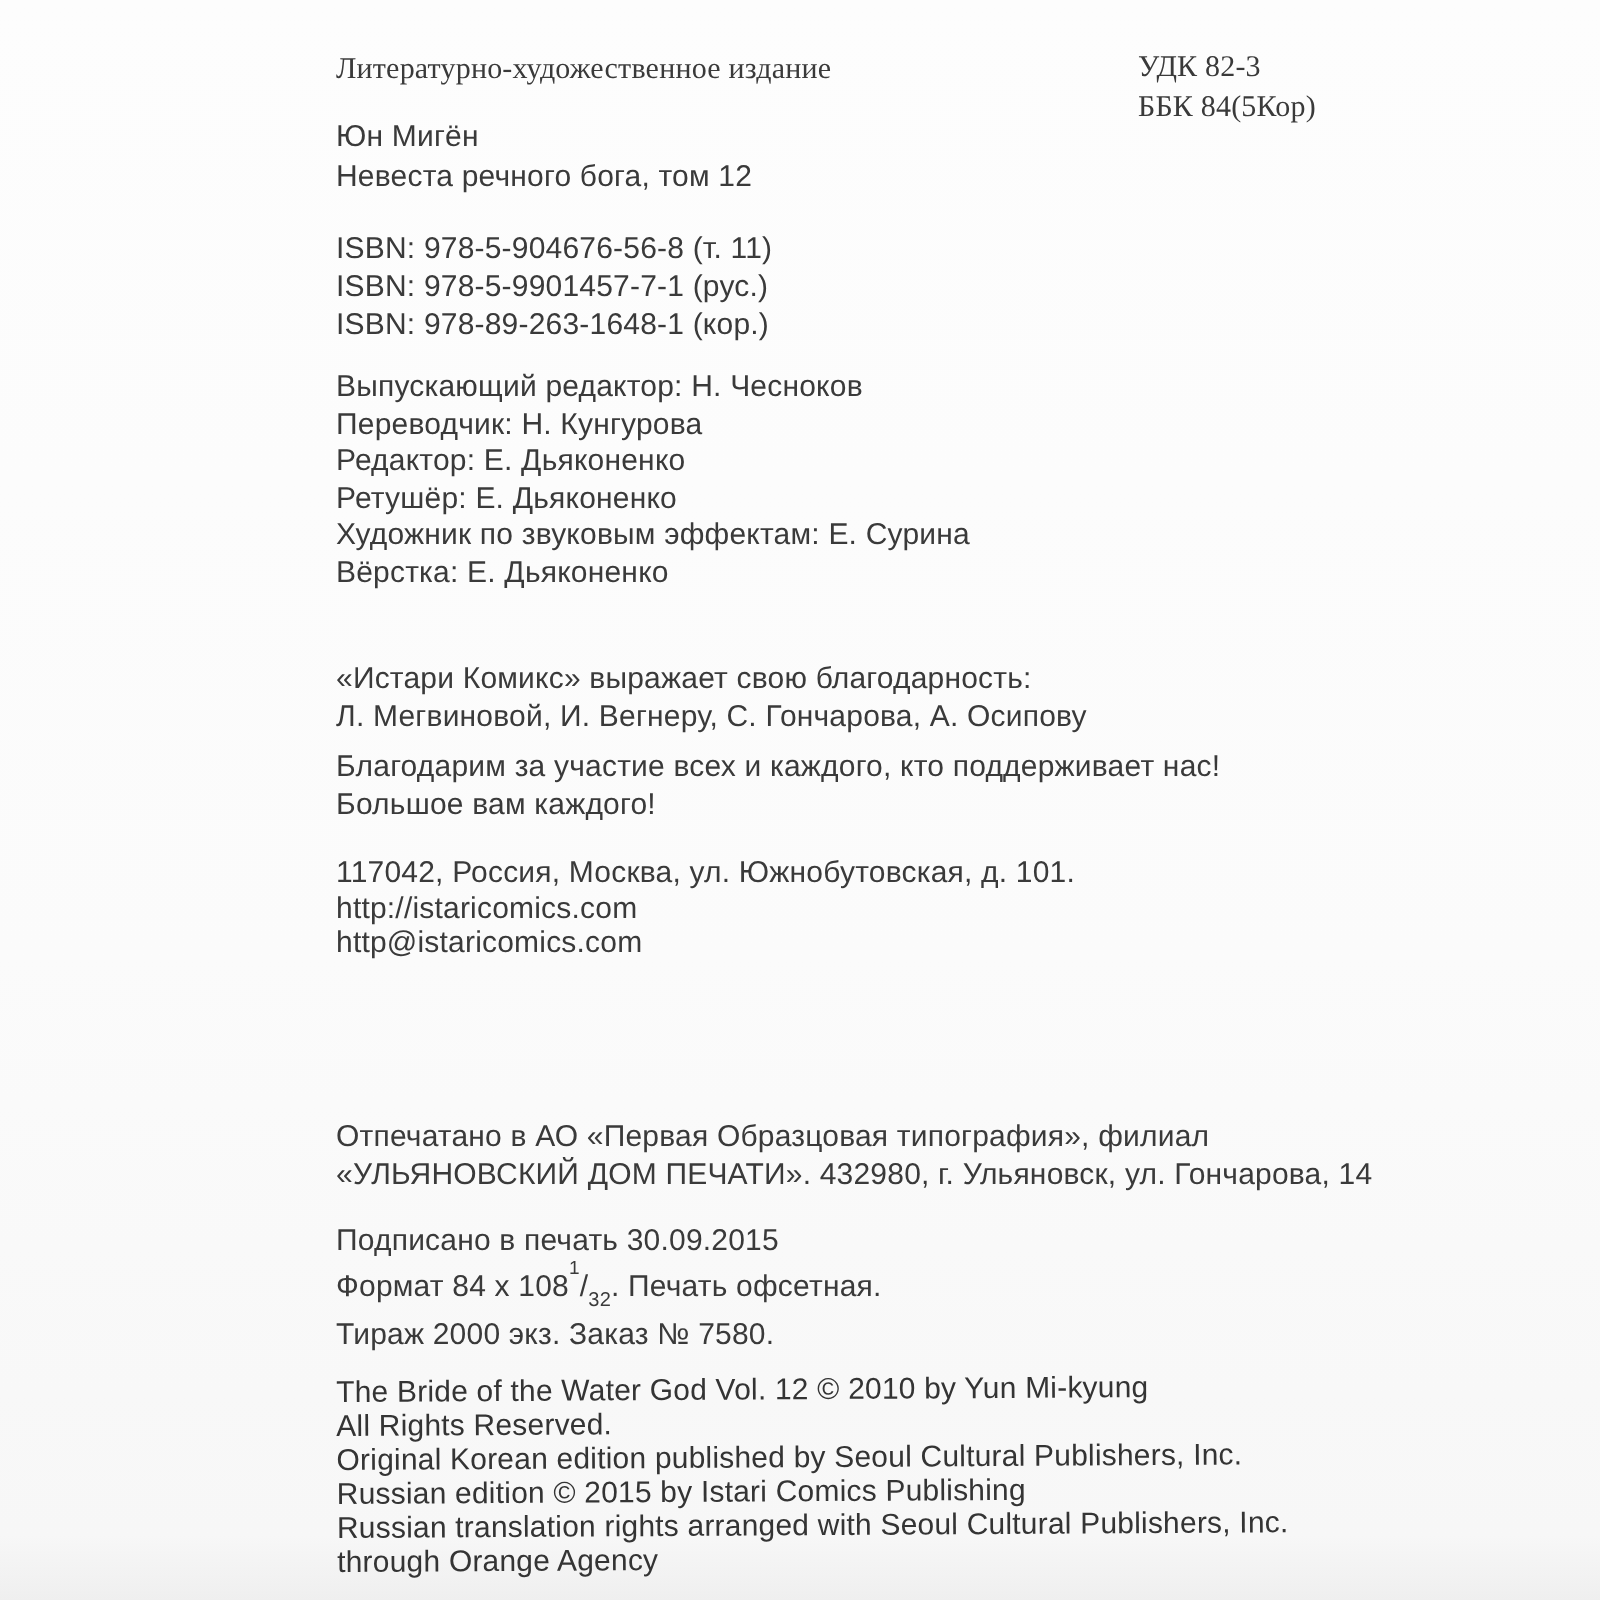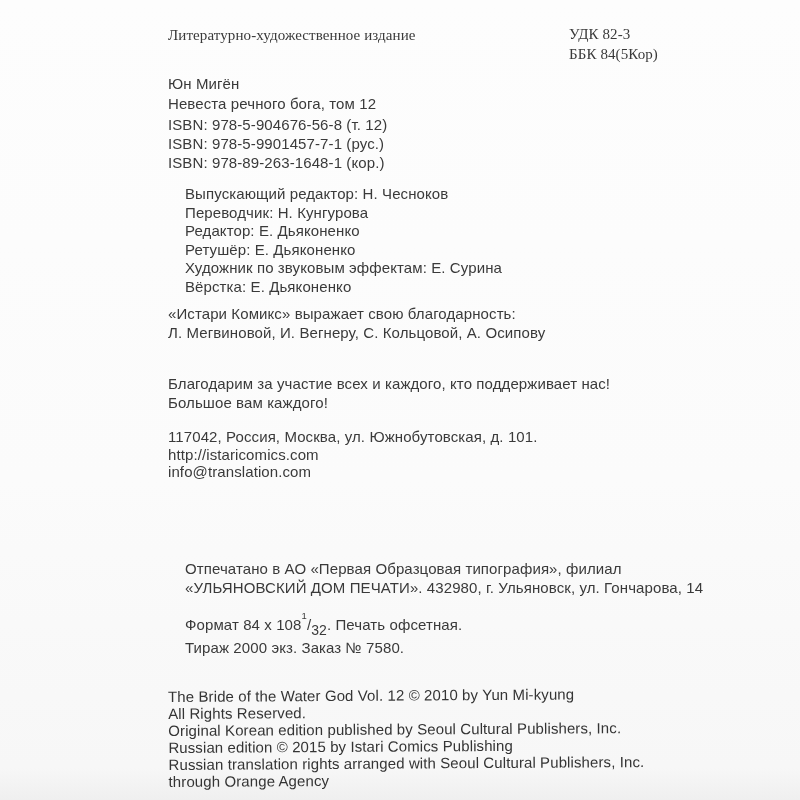--- a/index.html
+++ b/index.html
@@ -9,93 +9,94 @@
     width: 800px;
     height: 800px;
     background: linear-gradient(180deg, #fdfdfd 0%, #fbfbfb 60%, #f7f7f7 96%, #efefef 100%);
     font-family: "Liberation Sans", "DejaVu Sans", sans-serif;
     font-size: 15px;
     color: #3a3a3a;
     letter-spacing: 0.1px;
   }
   .abs { position: absolute; left: 168px; white-space: nowrap; }
   .lh19 { line-height: 19px; }
-  .lh185 { line-height: 18.5px; margin-left: 17px; }
+  .lh185 { line-height: 18.5px; }
   .lh175 { line-height: 17.5px; }
   .lh17 { line-height: 17px; }
   .lh20 { line-height: 20px; font-family: Liberation Serif, serif; }
   .b { font-weight: normal; }
   .right-col { left: 536px; margin-left: 33px; }
   .copyright-block { transform: rotate(-0.35deg); transform-origin: left top; color: #343434; }
   sup.frac {
     font-size: 9.5px;
     position: relative;
     top: -5px;
   }
   sub.frac {
-    font-size: 14px;
+    font-size: 10px;
     position: relative;
     top: 1px;
   }
 </style>
 </head>
 <body>
 
 <div class="page">
 
   <div class="abs lh20" style="top:25px">
     <span>Литературно-художественное издание</span>
   </div>
 
   <div class="abs right-col lh20" style="top:24px">
     <div>УДК 82-3</div>
     <div>ББК 84(5Кор)</div>
   </div>
 
-  <div class="abs" style="top:74px; line-height:19.5px">
+  <div class="abs" style="top:59px; line-height:19.5px">
     <div>Юн Мигён</div>
     <div class="b">Невеста речного бога, том 12</div>
   </div>
 
   <div class="abs lh19" style="top:115px">
-    <div>ISBN: 978-5-904676-56-8 (т. 12)</div>
+    <div>ISBN: 978-5-904676-56-8 (т. 11)</div>
     <div>ISBN: 978-5-9901457-7-1 (рус.)</div>
     <div>ISBN: 978-89-263-1648-1 (кор.)</div>
   </div>
 
   <div class="abs lh185" style="top:185px">
     <div><span class="b">Выпускающий редактор:</span> <span>Н. Чесноков</span></div>
     <div><span class="b">Переводчик:</span> <span>Н. Кунгурова</span></div>
     <div><span class="b">Редактор:</span> <span>Е. Дьяконенко</span></div>
     <div><span class="b">Ретушёр:</span> <span>Е. Дьяконенко</span></div>
     <div><span class="b">Художник по звуковым эффектам:</span> <span>Е. Сурина</span></div>
     <div><span class="b">Вёрстка:</span> <span>Е. Дьяконенко</span></div>
   </div>
 
-  <div class="abs lh19" style="top:304px">
+  <div class="abs lh19" style="top:330px">
     <div>«Истари Комикс» выражает свою благодарность:</div>
-    <div>Л. Мегвиновой, И. Вегнеру, С. Кольцовой, А. Осипову</div>
+    <div>Л. Мегвиновой, И. Вегнеру, С. Гончарова, А. Осипову</div>
   </div>
   <div class="abs lh19" style="top:374px">
     <div>Благодарим за участие всех и каждого, кто поддерживает нас!</div>
     <div>Большое вам каждого!</div>
   </div>
 
   <div class="abs lh175" style="top:428px">
     <div>117042, Россия, Москва, ул. Южнобутовская, д. 101.</div>
     <div class="b">http://istaricomics.com</div>
-    <div class="b">info@translation.com</div>
+    <div class="b">http@istaricomics.com</div>
   </div>
 
   <div class="abs lh185" style="top:560px">
     <div>Отпечатано в АО «Первая Образцовая типография», филиал</div>
     <div>«УЛЬЯНОВСКИЙ ДОМ ПЕЧАТИ». 432980, г. Ульяновск, ул. Гончарова, 14</div>
   </div>
 
   <div class="abs lh185" style="top:612px">
+    <div>Подписано в печать 30.09.2015</div>
     <div><span>Формат 84 х 108</span><sup class="frac">1</sup><span>/</span><sub class="frac">32</sub><span>. Печать офсетная.</span></div>
     <div>Тираж 2000 экз. Заказ № 7580.</div>
   </div>
 
   <div class="abs lh17 copyright-block" style="top:688px">
     <div>The Bride of the Water God Vol. 12 © 2010 by Yun Mi-kyung</div>
     <div>All Rights Reserved.</div>
     <div>Original Korean edition published by Seoul Cultural Publishers, Inc.</div>
     <div>Russian edition © 2015 by Istari Comics Publishing</div>
     <div>Russian translation rights arranged with Seoul Cultural Publishers, Inc.</div>

